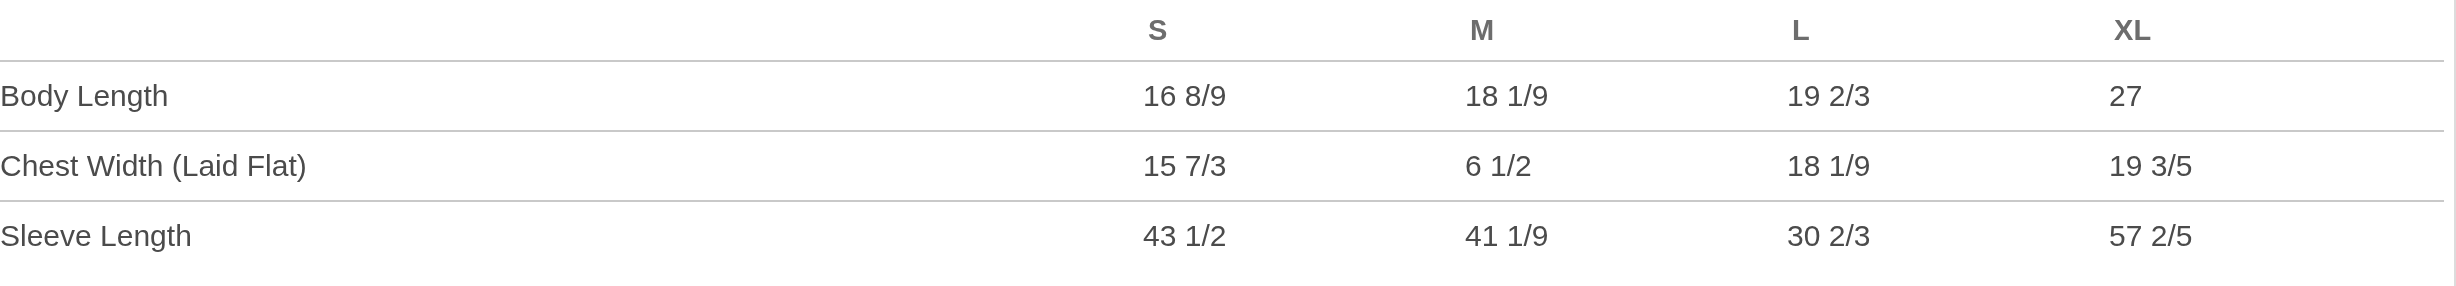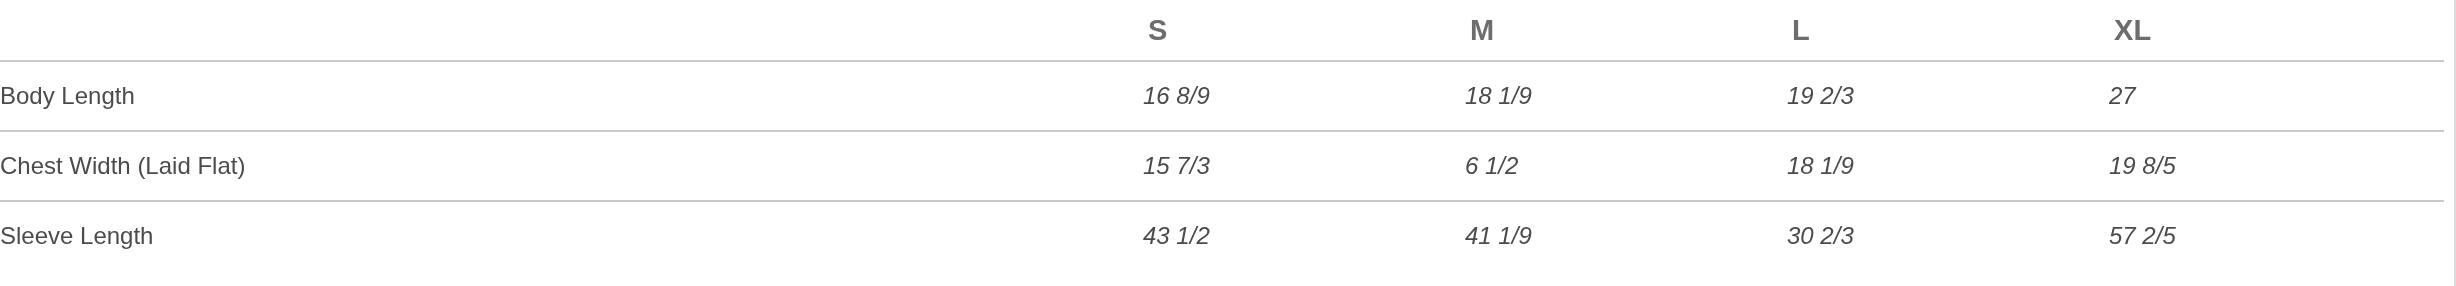--- a/index.html
+++ b/index.html
@@ -49,36 +49,35 @@
     font-size: 29px;
     font-weight: bold;
     color: #6d6d6d;
     border-bottom: 2px solid #c9c9c9;
     letter-spacing: 0.1px;
   }
 
   table.size-chart tbody td {
     height: 68px;
     line-height: 68px;
-    font-size: 24px;
+    font-size: 30px;
     font-weight: normal;
     color: #4b4b4b;
   }
 
   table.size-chart tbody tr.data-row-divider td {
     border-bottom: 2px solid #c9c9c9;
   }
 
   .cell-label {
     padding-left: 14px;
   }
 
   .cell-value {
     padding-left: 5px;
-    font-style: italic;
   }
 
   thead th.head-label { padding-left: 14px; }
   thead th.head-size  { padding-left: 5px; }
 
   
   .right-edge-line {
     position: absolute;
     top: 0;
     right: 0;
@@ -119,21 +118,21 @@
         <td class="cell-value">18 1/9</td>
         <td class="cell-value">19 2/3</td>
         <td class="cell-value">27</td>
       </tr>
 
       <tr class="data-row-divider">
         <td class="cell-label">Chest Width (Laid Flat)</td>
         <td class="cell-value">15 7/3</td>
         <td class="cell-value">6 1/2</td>
         <td class="cell-value">18 1/9</td>
-        <td class="cell-value">19 8/5</td>
+        <td class="cell-value">19 3/5</td>
       </tr>
 
       <tr>
         <td class="cell-label">Sleeve Length</td>
         <td class="cell-value">43 1/2</td>
         <td class="cell-value">41 1/9</td>
         <td class="cell-value">30 2/3</td>
         <td class="cell-value">57 2/5</td>
       </tr>
 

